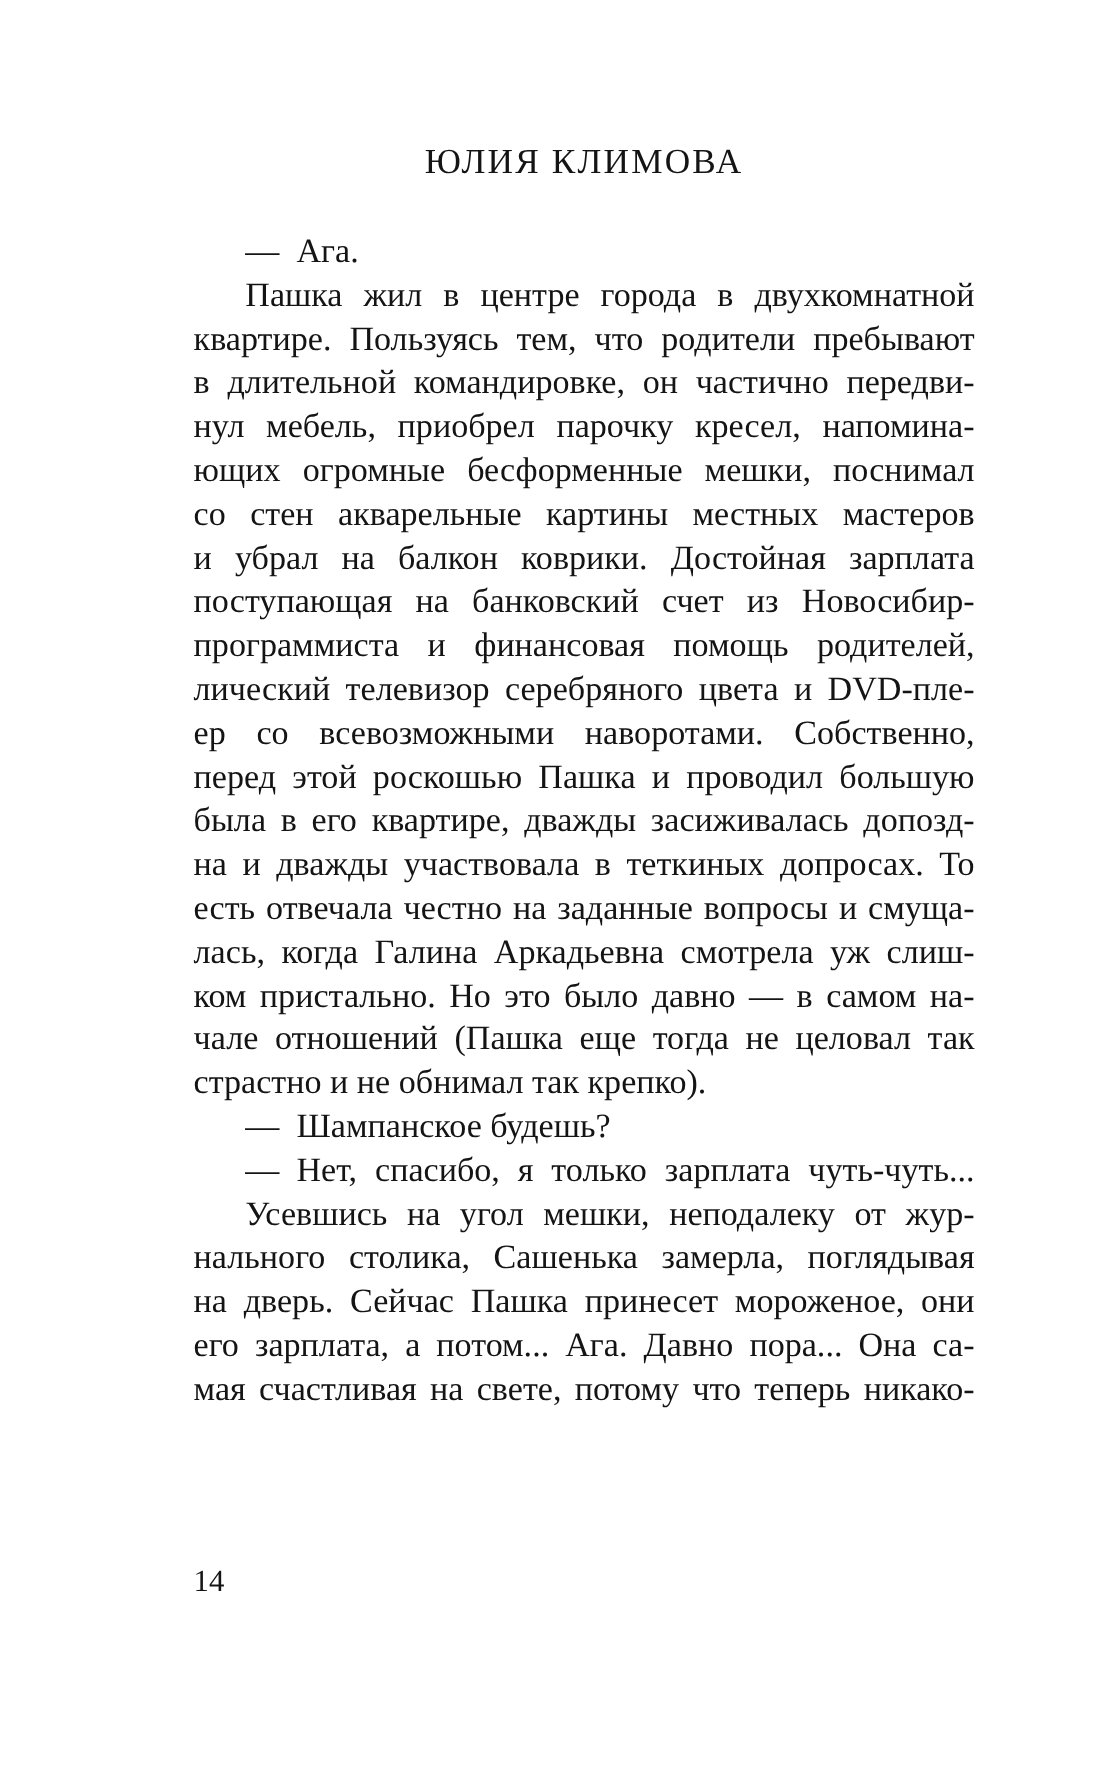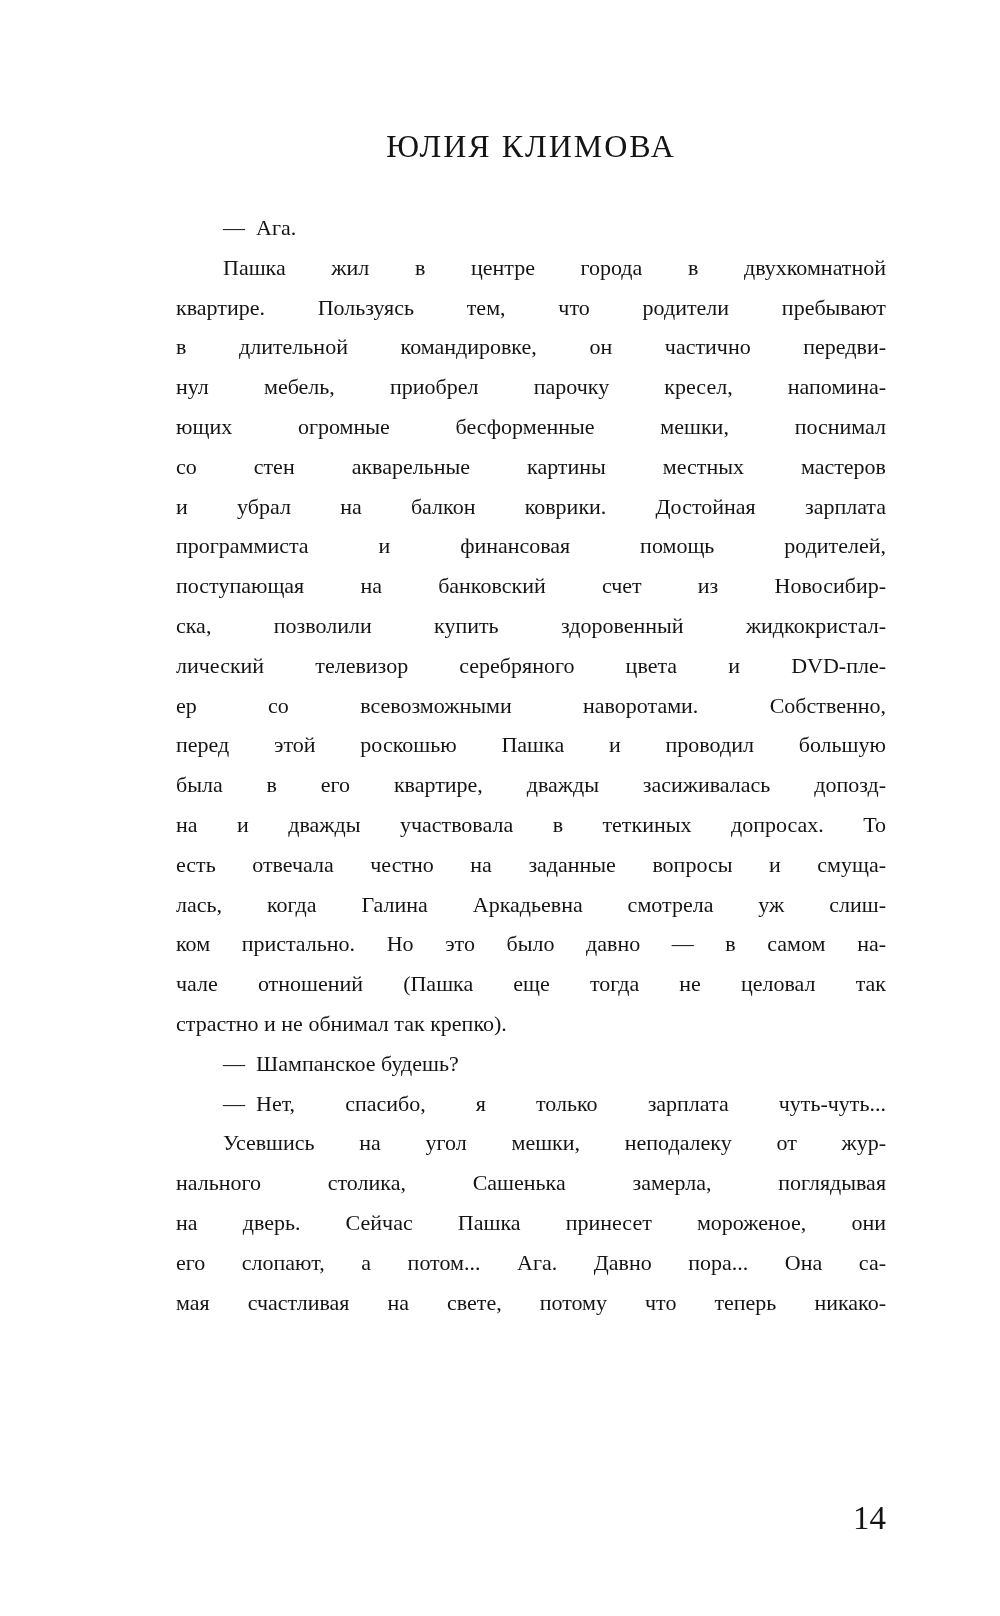--- a/index.html
+++ b/index.html
@@ -25,77 +25,76 @@
     text-align: center;
     font-size: 32px;
     letter-spacing: 2px;
     white-space: nowrap;
   }
   .body-text {
     position: absolute;
     left: 176px;
     top: 196px;
     width: 710px;
-    font-size: 22px;
+    font-size: 31px;
     line-height: 39.8px;
   }
   .line {
     text-align: justify;
     white-space: nowrap;
   }
   .line.j {
     text-align-last: justify;
     white-space: normal;
   }
   .line.l {
     text-align-last: left;
   }
   .line.indent {
     text-indent: 47px;
   }
   .pagenum {
     position: absolute;
     left: 176px;
-    top: 1488px;
+    top: 1410px;
     width: 710px;
-    text-align: right;
-    font-size: 33px;
+    text-align: left;
+    font-size: 28px;
   }
 </style>
 </head>
 <body>
 
 <div class="page">
   <div class="header">ЮЛИЯ КЛИМОВА</div>
 
   <div class="body-text" id="body-text">
       <div class="line l indent">— Ага.</div>
       <div class="line j indent">Пашка жил в центре города в двухкомнатной</div>
       <div class="line j">квартире. Пользуясь тем, что родители пребывают</div>
       <div class="line j">в длительной командировке, он частично передви-</div>
       <div class="line j">нул мебель, приобрел парочку кресел, напомина-</div>
       <div class="line j">ющих огромные бесформенные мешки, поснимал</div>
       <div class="line j">со стен акварельные картины местных мастеров</div>
       <div class="line j">и убрал на балкон коврики. Достойная зарплата</div>
+      <div class="line j">поступающая на банковский счет из Новосибир-</div>
       <div class="line j">программиста и финансовая помощь родителей,</div>
-      <div class="line j">поступающая на банковский счет из Новосибир-</div>
-      <div class="line j">ска, позволили купить здоровенный жидкокристал-</div>
       <div class="line j">лический телевизор серебряного цвета и DVD-пле-</div>
       <div class="line j">ер со всевозможными наворотами. Собственно,</div>
       <div class="line j">перед этой роскошью Пашка и проводил большую</div>
       <div class="line j">была в его квартире, дважды засиживалась допозд-</div>
       <div class="line j">на и дважды участвовала в теткиных допросах. То</div>
       <div class="line j">есть отвечала честно на заданные вопросы и смуща-</div>
       <div class="line j">лась, когда Галина Аркадьевна смотрела уж слиш-</div>
       <div class="line j">ком пристально. Но это было давно — в самом на-</div>
       <div class="line j">чале отношений (Пашка еще тогда не целовал так</div>
       <div class="line l">страстно и не обнимал так крепко).</div>
       <div class="line l indent">— Шампанское будешь?</div>
       <div class="line j indent">— Нет, спасибо, я только зарплата чуть-чуть...</div>
       <div class="line j indent">Усевшись на угол мешки, неподалеку от жур-</div>
       <div class="line j">нального столика, Сашенька замерла, поглядывая</div>
       <div class="line j">на дверь. Сейчас Пашка принесет мороженое, они</div>
-      <div class="line j">его слопают, а потом... Ага. Давно пора... Она са-</div>
+      <div class="line j">его зарплата, а потом... Ага. Давно пора... Она са-</div>
       <div class="line j">мая счастливая на свете, потому что теперь никако-</div>
     </div>
 
   <div class="pagenum">14</div>
 </div>
 
 </body></html>

